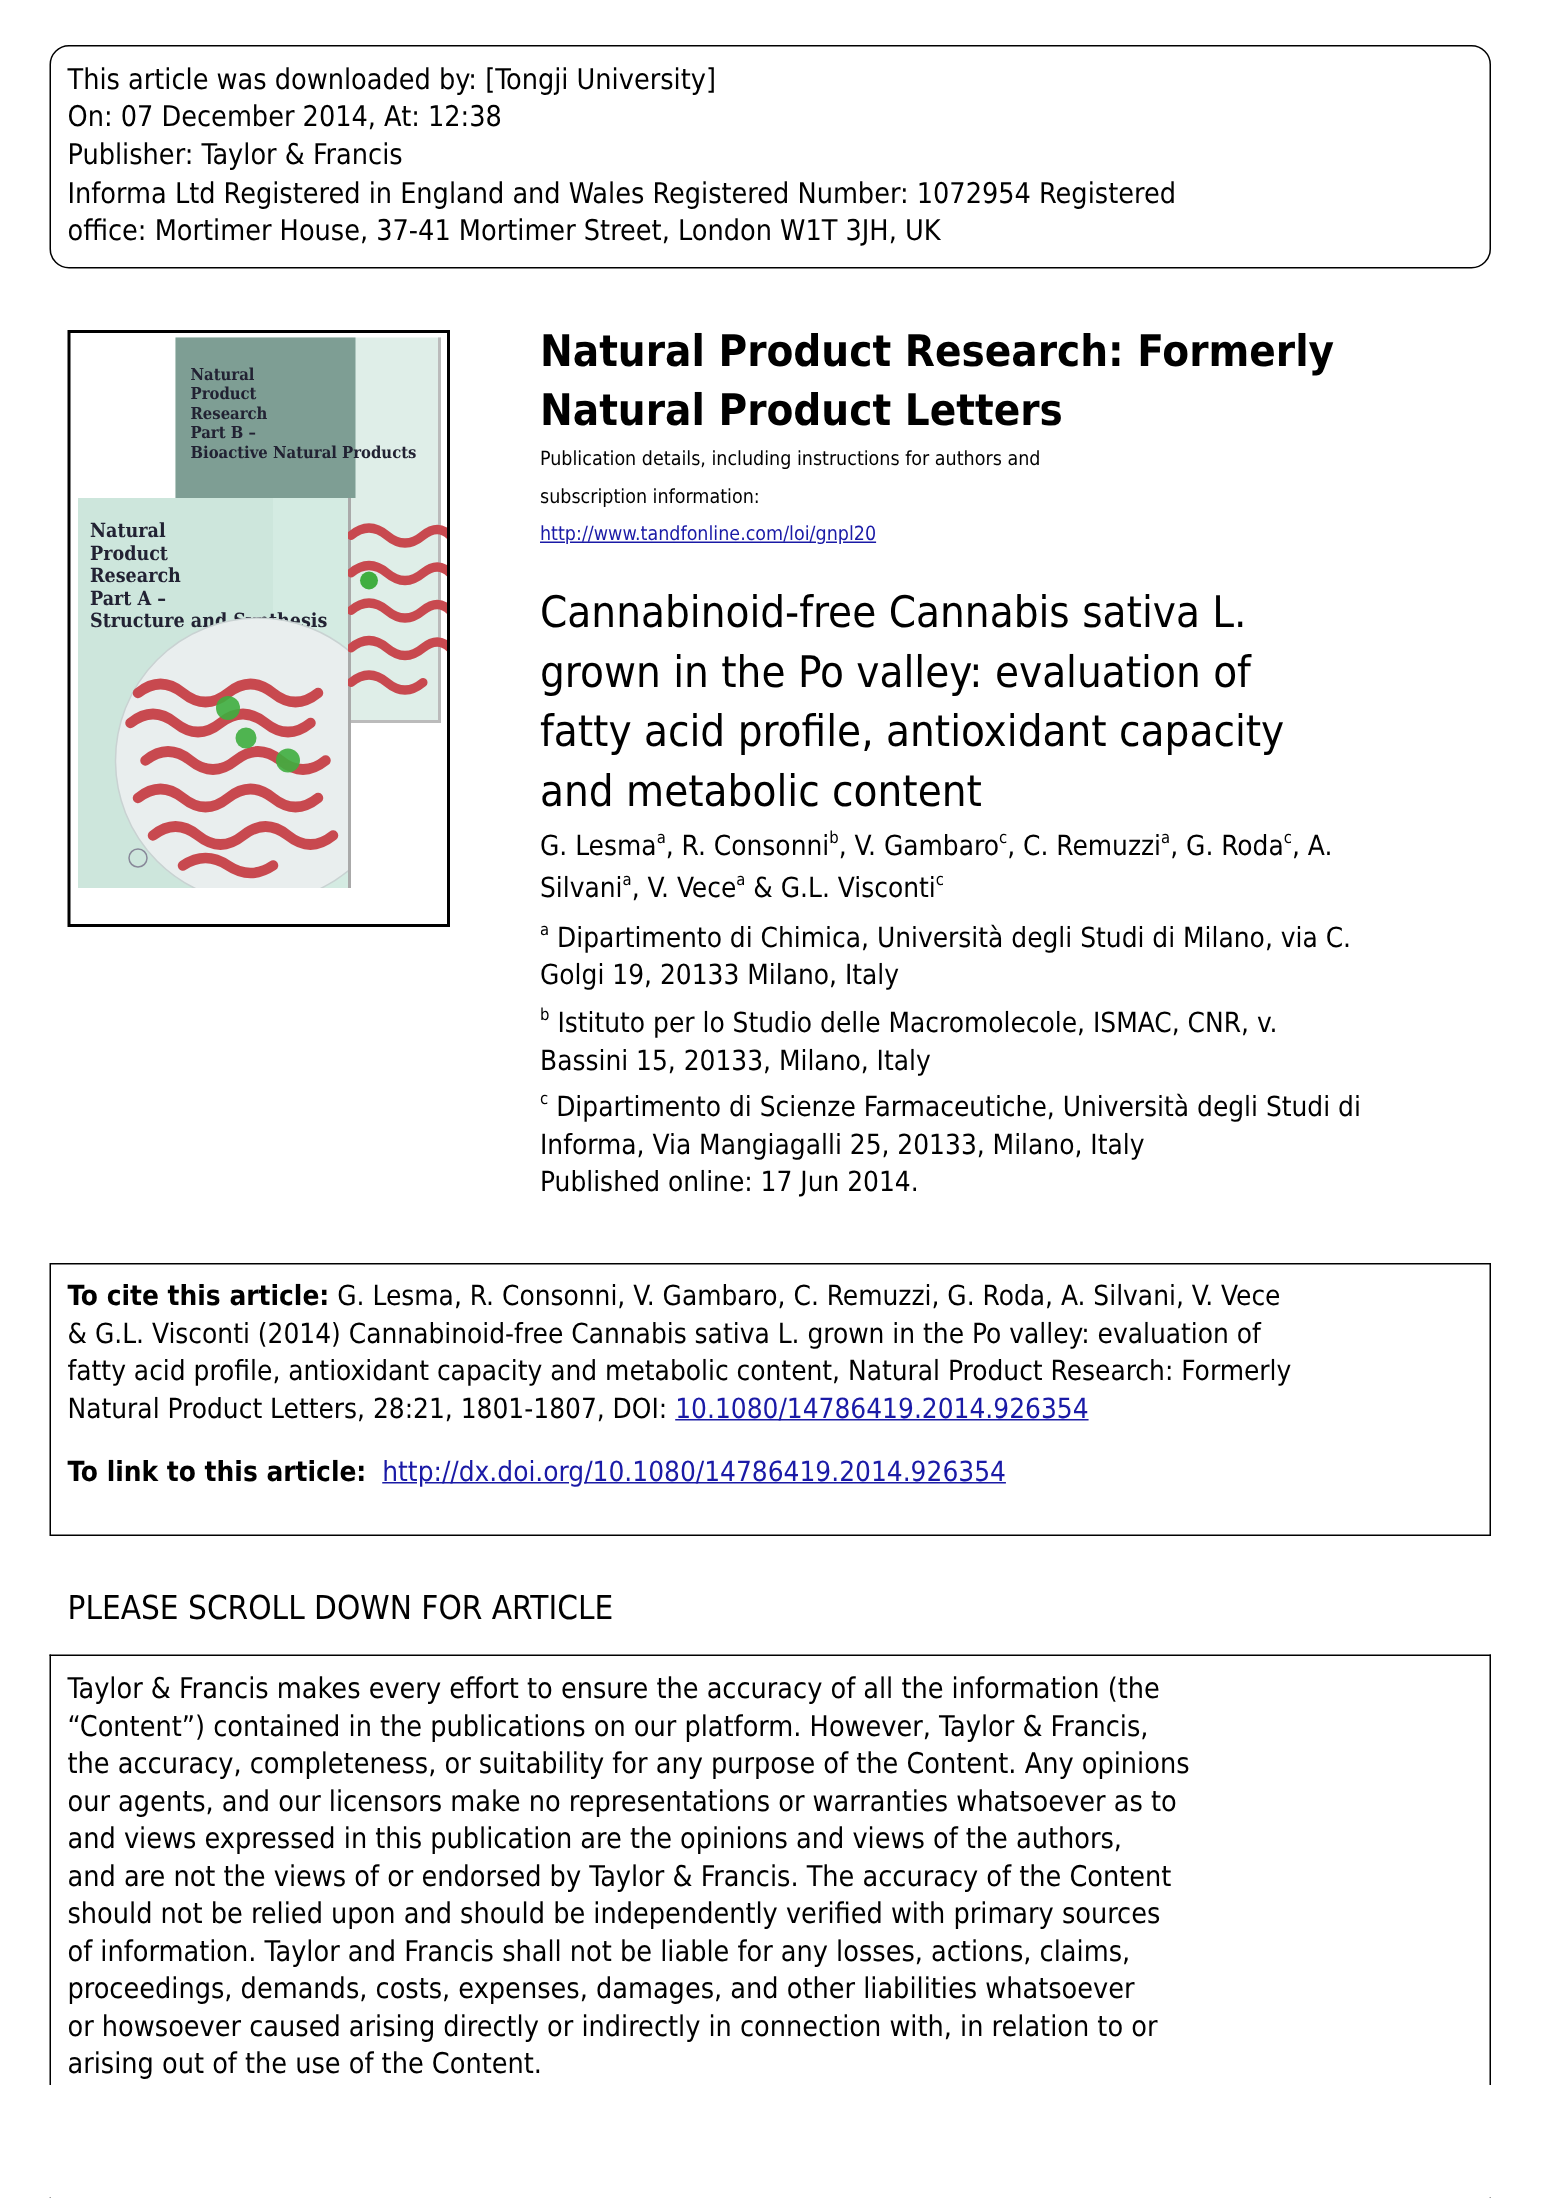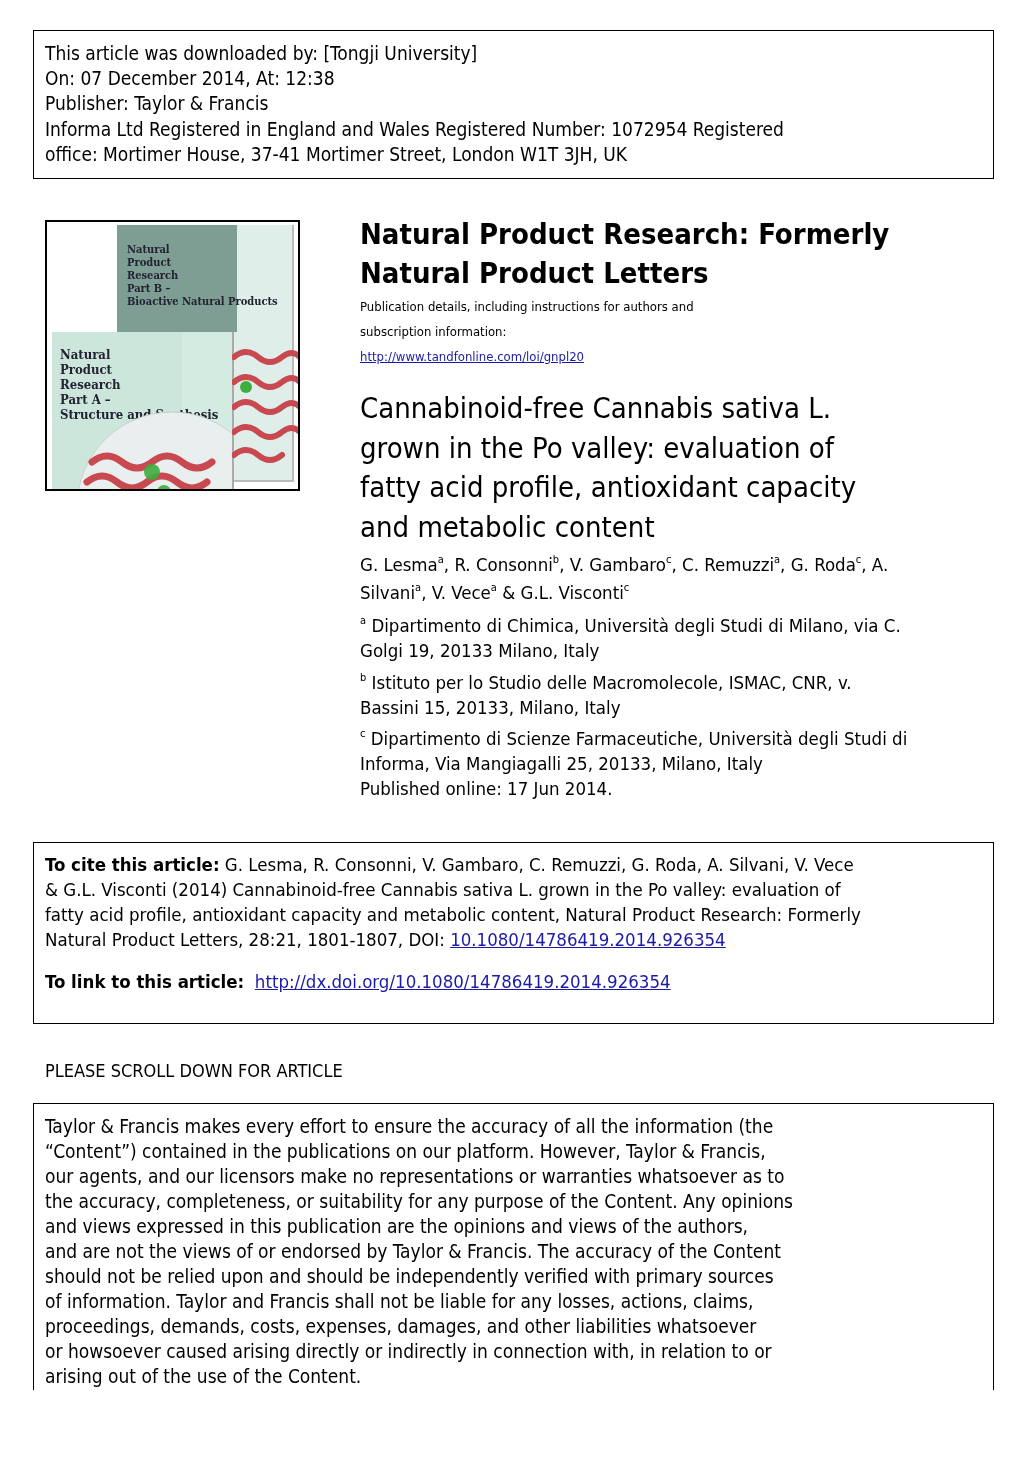--- a/index.html
+++ b/index.html
@@ -5,23 +5,23 @@
   html, body { margin: 0; padding: 0; background: #ffffff; }
   body {
     width: 1028px; height: 1465px; position: relative; overflow: hidden;
     font-family: "DejaVu Sans", sans-serif; color: #000;
     font-stretch: condensed;
   }
   .box {
     position: absolute; border: 1.5px solid #000; box-sizing: border-box;
   }
   .line { white-space: nowrap; display: block; }
-  .dl-box { left: 33px; top: 30px; width: 961px; height: 149px; padding: 10px 0 0 11px; font-size: 19px; line-height: 25.2px; }
+  .dl-box { left: 33px; top: 30px; width: 961px; height: 149px; padding: 10px 0 0 11px; font-size: 19px; line-height: 25.2px; border-radius: 13px; }
   .cover {
-    position: absolute; left: 45px; top: 220px; width: 255px; height: 271px;
+    position: absolute; left: 45px; top: 220px; width: 255px; height: 398px;
     border: 2px solid #000; box-sizing: border-box; background: #fff; overflow: hidden;
   }
   .cover-back {
     position: absolute; left: 70px; top: 3px; width: 175px; height: 255px;
     background: #dfeee8; border-right: 2px solid #bbb; border-bottom: 2px solid #bbb;
   }
   .cover-back-top { position: absolute; left: 0; top: 0; width: 120px; height: 107px; background: #7e9e94; }
   .cover-front {
     position: absolute; left: 5px; top: 110px; width: 180px; height: 260px;
     background: #d4ebe2; border-right: 2px solid #aaa;
@@ -36,21 +36,21 @@
   .journal-title { font-size: 29px; font-weight: bold; line-height: 39px; position: absolute; left: 0; top: 0; }
   .pub-details { position: absolute; left: 0; top: 79px; font-size: 13px; line-height: 25px; }
   .link { color: #1a1aa6; text-decoration: underline; }
   .article-title { position: absolute; left: 0; top: 174px; font-size: 29px; font-weight: normal; line-height: 39.5px; }
   .authors { position: absolute; left: 0; top: 336px; font-size: 18.5px; line-height: 28px; }
   .affil { position: absolute; left: 0; font-size: 18.5px; line-height: 25px; }
   sup { font-size: 11px; vertical-align: 8px; line-height: 0; }
   .cite-box { left: 33px; top: 842px; width: 961px; height: 182px; padding: 9px 14px 0 11px; font-size: 18.5px; line-height: 25px; }
   .cite-link-row { margin-top: 17px; }
   b.lbl { font-weight: bold; }
-  .scroll-note { position: absolute; left: 45px; top: 1060px; font-size: 18px; }
+  .scroll-note { position: absolute; left: 45px; top: 1060px; font-size: 22px; }
   .disc-box { left: 33px; top: 1103px; width: 961px; height: 400px; padding: 10px 0 0 11px; font-size: 19px; line-height: 25px; border-bottom: none; }
 </style>
 </head>
 <body>
 
 <div class="box dl-box">
   <span class="line">This article was downloaded by: [Tongji University]</span>
   <span class="line">On: 07 December 2014, At: 12:38</span>
   <span class="line">Publisher: Taylor &amp; Francis</span>
   <span class="line">Informa Ltd Registered in England and Wales Registered Number: 1072954 Registered</span>
@@ -151,22 +151,22 @@
   <span class="line">fatty acid profile, antioxidant capacity and metabolic content, Natural Product Research: Formerly</span>
   <span class="line"><span>Natural Product Letters, 28:21, 1801-1807, DOI: </span><a class="link">10.1080/14786419.2014.926354</a></span>
   <span class="line cite-link-row"><b class="lbl">To link to this article:</b>&nbsp;&nbsp;<a class="link">http://dx.doi.org/10.1080/14786419.2014.926354</a></span>
 </div>
 
 <div class="scroll-note">PLEASE SCROLL DOWN FOR ARTICLE</div>
 
 <div class="box disc-box">
   <span class="line">Taylor &amp; Francis makes every effort to ensure the accuracy of all the information (the</span>
   <span class="line">“Content”) contained in the publications on our platform. However, Taylor &amp; Francis,</span>
+  <span class="line">the accuracy, completeness, or suitability for any purpose of the Content. Any opinions</span>
   <span class="line">our agents, and our licensors make no representations or warranties whatsoever as to</span>
-  <span class="line">the accuracy, completeness, or suitability for any purpose of the Content. Any opinions</span>
   <span class="line">and views expressed in this publication are the opinions and views of the authors,</span>
   <span class="line">and are not the views of or endorsed by Taylor &amp; Francis. The accuracy of the Content</span>
   <span class="line">should not be relied upon and should be independently verified with primary sources</span>
   <span class="line">of information. Taylor and Francis shall not be liable for any losses, actions, claims,</span>
   <span class="line">proceedings, demands, costs, expenses, damages, and other liabilities whatsoever</span>
   <span class="line">or howsoever caused arising directly or indirectly in connection with, in relation to or</span>
   <span class="line">arising out of the use of the Content.</span>
 </div>
 <div style="position:absolute;left:0;top:1390px;width:1028px;height:75px;background:#fff;"></div>
 

